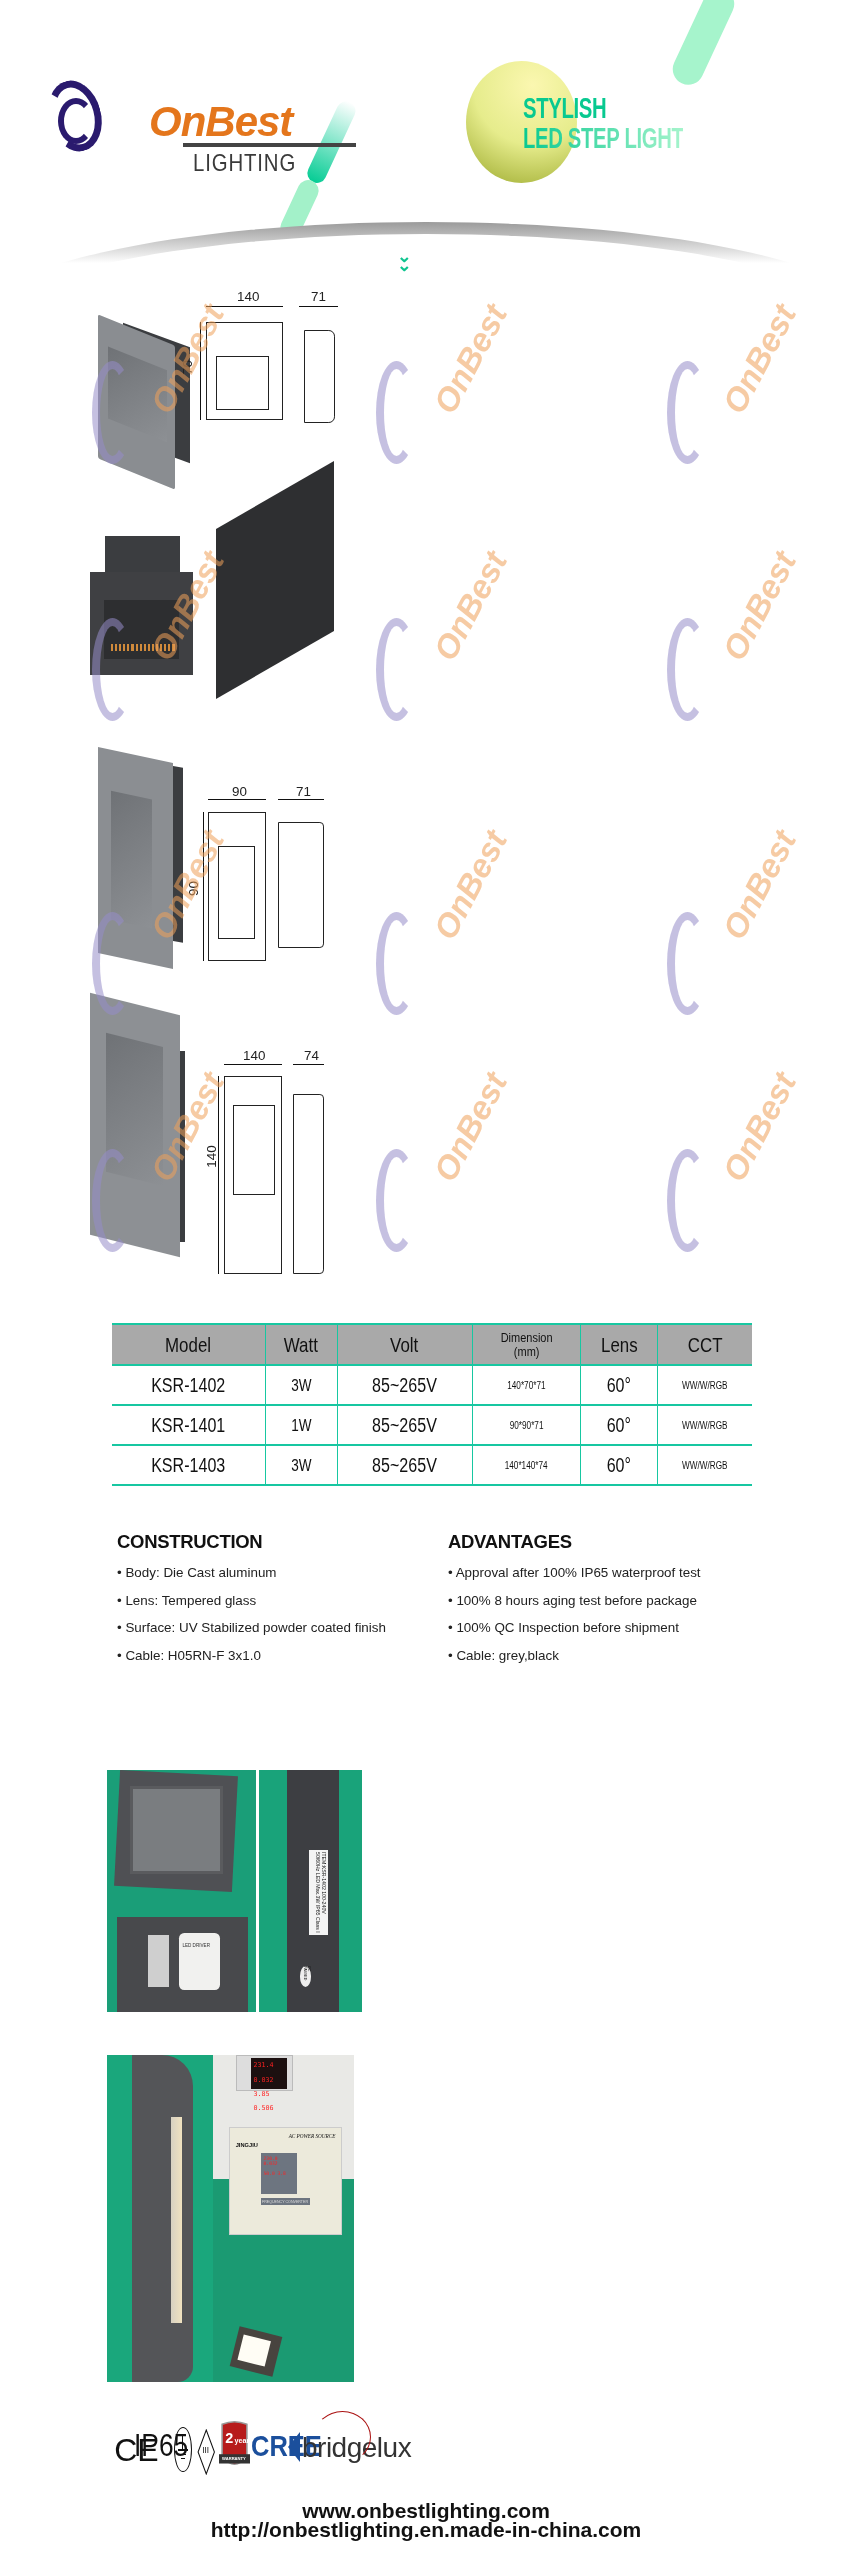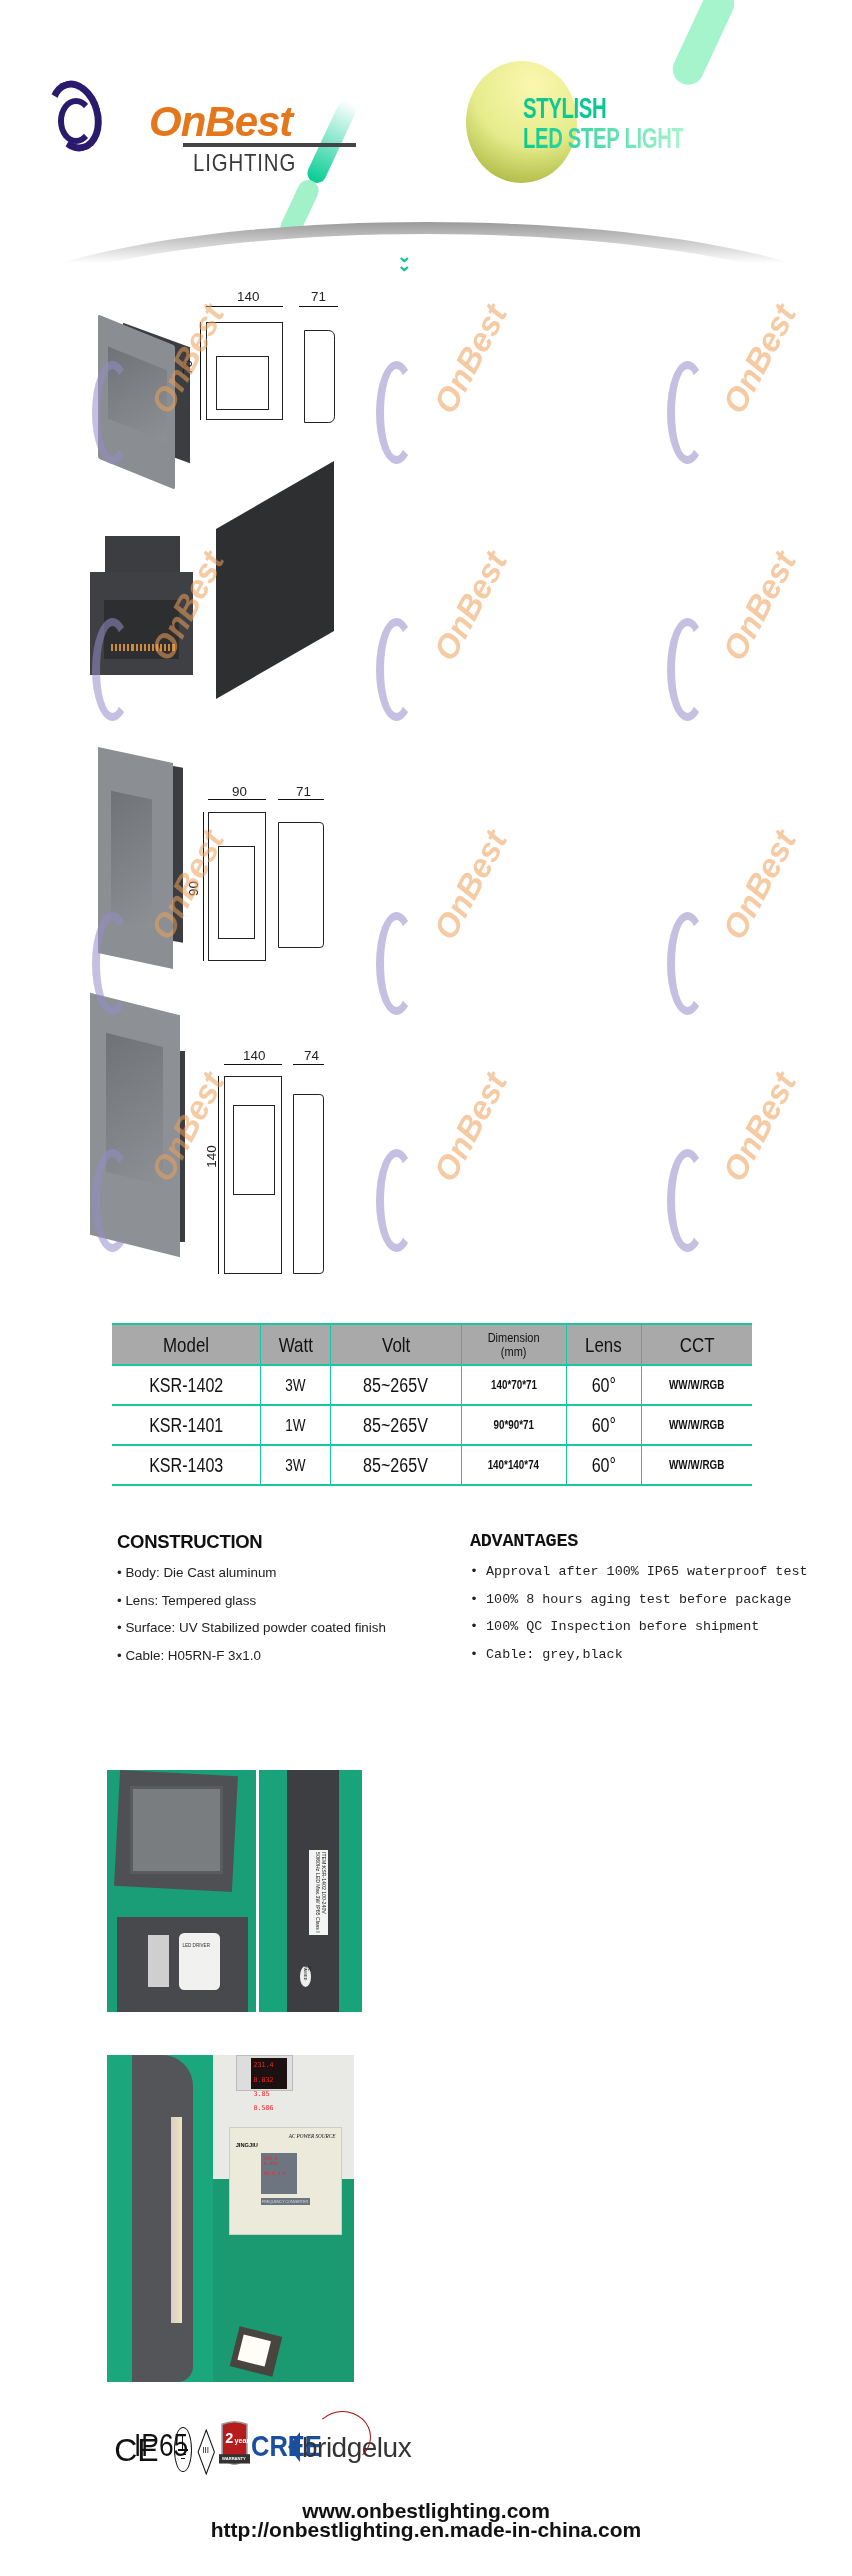--- a/index.html
+++ b/index.html
@@ -35,21 +35,21 @@
   .dim-line { position:absolute; height:1px; background:#111; }
   .dim-vline { position:absolute; width:1px; background:#111; }
   .dim-label { position:absolute; font-size:13.4px; color:#222; }
 
   
   .spec-table { left:112px; top:1323px; width:640px; border-collapse:collapse; }
   .spec-table th, .spec-table td { border-left:1.5px solid #17c7a1; border-right:1.5px solid #17c7a1; text-align:center; }
   .spec-table th { background:#a9a9a9; font-weight:normal; font-size:20.6px; height:41px; border-top:2.1px solid #17c7a1; border-bottom:2.1px solid #17c7a1; transform-origin:center; }
   .spec-table th.small { font-size:13.4px; line-height:13.4px; }
   .spec-table td { font-size:19.6px; height:40px; border-bottom:2.1px solid #17c7a1; }
-  .spec-table td.sm { font-size:12px; font-weight:bold; }
+  .spec-table td.sm { font-size:10px; font-weight:normal; }
   .spec-table tr > *:first-child { border-left:none; }
   .spec-table tr > *:last-child { border-right:none; }
   .narrow { display:inline-block; transform: scaleX(0.82); }
 
   .section-h { font-size:18.5px; font-weight:bold; color:#111; letter-spacing:-0.3px; }
   .bul { font-size:13.4px; color:#222; margin-top:12.4px; white-space:nowrap; }
   .bul::before { content:"• "; }
 
   .photo { position:absolute; background:#1aa57a; overflow:hidden; }
   .cert { position:absolute; }
@@ -210,21 +210,21 @@
   </tbody>
 </table>
 
 <div class="abs" style="left:117px; top:1531px; width:309px;">
   <div class="section-h">CONSTRUCTION</div>
   <div class="bul">Body: Die Cast aluminum</div>
   <div class="bul">Lens: Tempered glass</div>
   <div class="bul">Surface: UV Stabilized powder coated finish</div>
   <div class="bul">Cable: H05RN-F 3x1.0</div>
 </div>
-<div class="abs" style="left:470px; top:1531px; width:309px;font-family:Liberation Mono, monospace;">
+<div class="abs" style="left:448px; top:1531px; width:309px;">
   <div class="section-h">ADVANTAGES</div>
   <div class="bul">Approval after 100% IP65 waterproof test</div>
   <div class="bul">100% 8 hours aging test before package</div>
   <div class="bul">100% QC Inspection before shipment</div>
   <div class="bul">Cable: grey,black</div>
 </div>
 
 <div class="abs" style="left:108px; top:1710px; width:670px;">
 </div>
 

